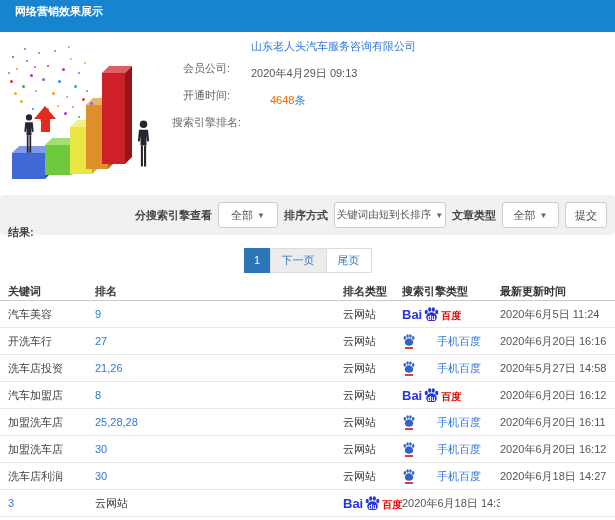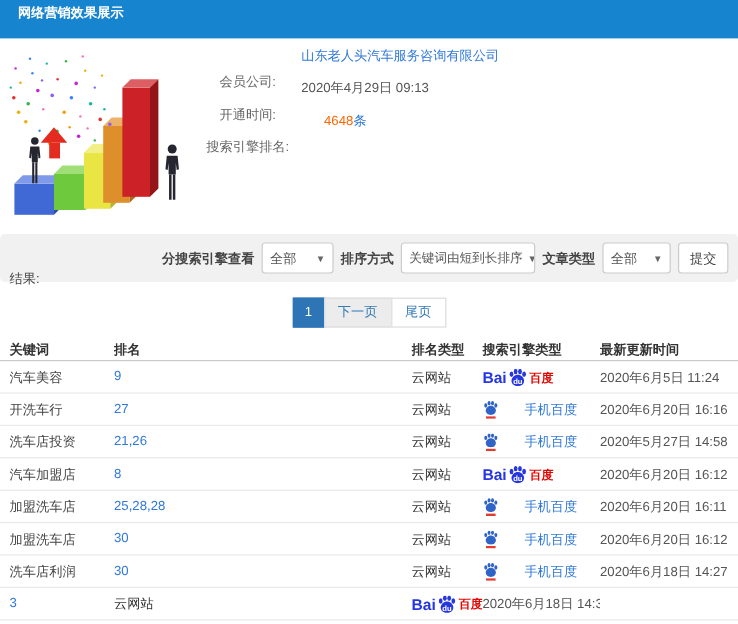--- a/index.html
+++ b/index.html
@@ -27,25 +27,25 @@
   .bar .bs { position:absolute; left:100%; top:0; width:7px; height:100%; transform:skewY(-45deg); transform-origin:0 0; }
   .dot { position:absolute; border-radius:50%; }
   .arrow-up { position:absolute; width:22px; }
   .arrow-up .tri { width:0; height:0; border-left:11px solid transparent; border-right:11px solid transparent; border-bottom:13px solid #e32b20; }
   .arrow-up .stem { width:9px; height:13px; background:#e32b20; margin:0 auto; }
   .person { position:absolute; }
 
   
   .filter-bar { position:absolute; top:195px; left:0; width:615px; height:40px; background:#f1f1f1; border-radius:4px;
                 display:flex; align-items:center; padding:0 8px; }
-  .f-result { font-weight:normal; color:#444;margin-top:35px; }
+  .f-result { font-weight:bold; color:#444;margin-top:35px; }
   .f-group { margin-left:auto; display:flex; align-items:center; gap:6px; }
   .f-label { font-weight:bold; color:#444; white-space:nowrap; }
   .select { background:#fff; border:1px solid #ccc; border-radius:3px; height:26px; display:flex; align-items:center;
-            justify-content:space-between; padding:0 6px; color:#555; cursor:pointer; white-space:nowrap; overflow:hidden; }
+            justify-content:center; padding:0 6px; color:#555; cursor:pointer; white-space:nowrap; overflow:hidden; }
   .sel-1 { width:60px; } .sel-2 { width:112px; font-size:10.5px; } .sel-3 { width:57px; }
   .caret { color:#666; font-size:8px; margin-left:4px; flex:none; }
   .submit-btn { height:26px; padding:0 9px; background:#fff; border:1px solid #ccc; border-radius:3px; color:#444;
                 font-size:11px; cursor:pointer; font-family:inherit; }
 
   
   .pagination { position:absolute; top:248px; left:0; width:615px; display:flex; justify-content:center; }
   .pg { height:25px; line-height:23px; border:1px solid #ddd; background:#fff; color:#337ab7; padding:0 11px;
         margin-left:-1px; cursor:pointer; }
   .pg.active { background:#2e75b6; border-color:#2e75b6; color:#fff; padding:0; width:27px; text-align:center; margin-left:0; }

